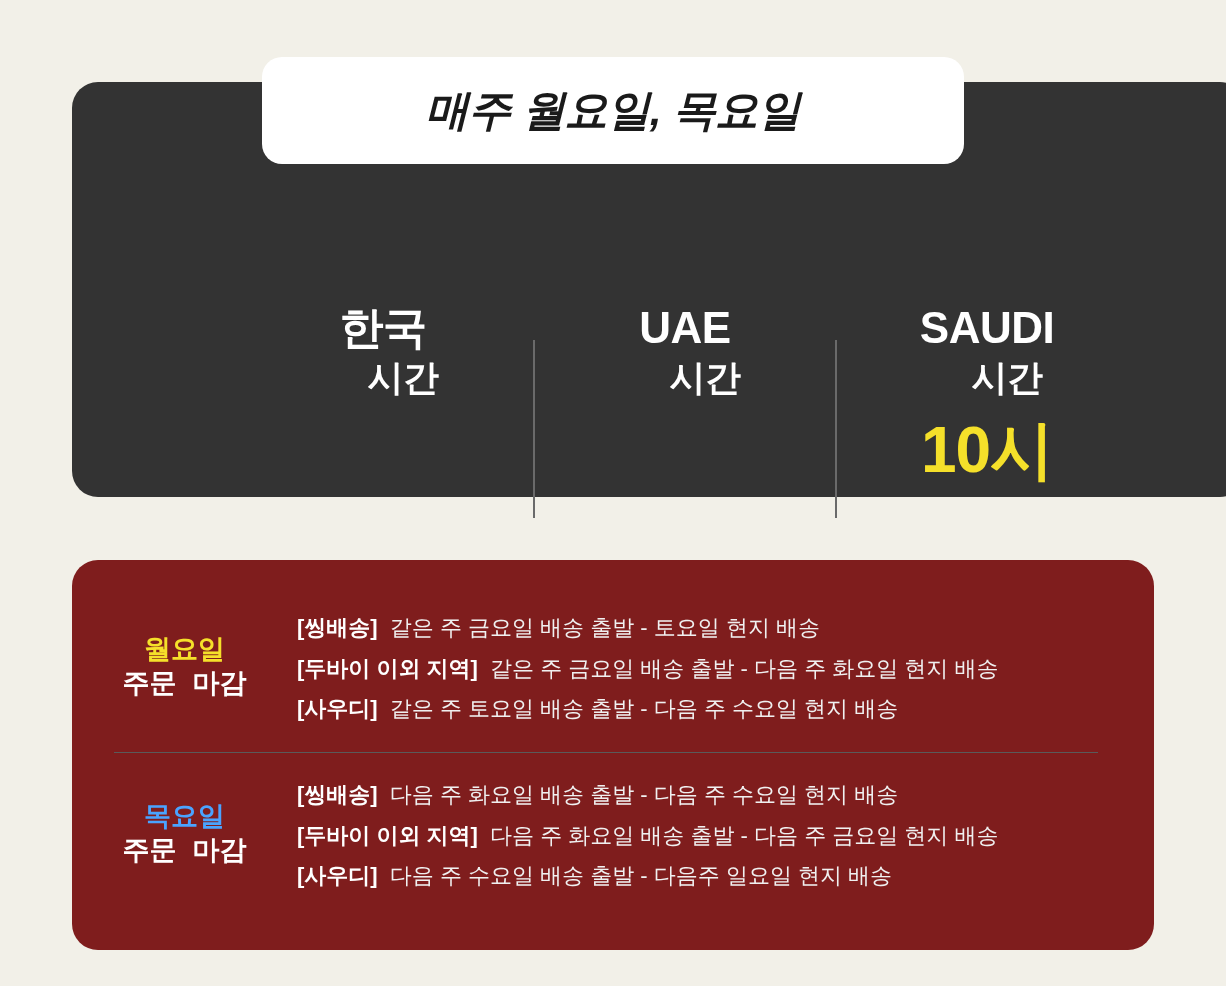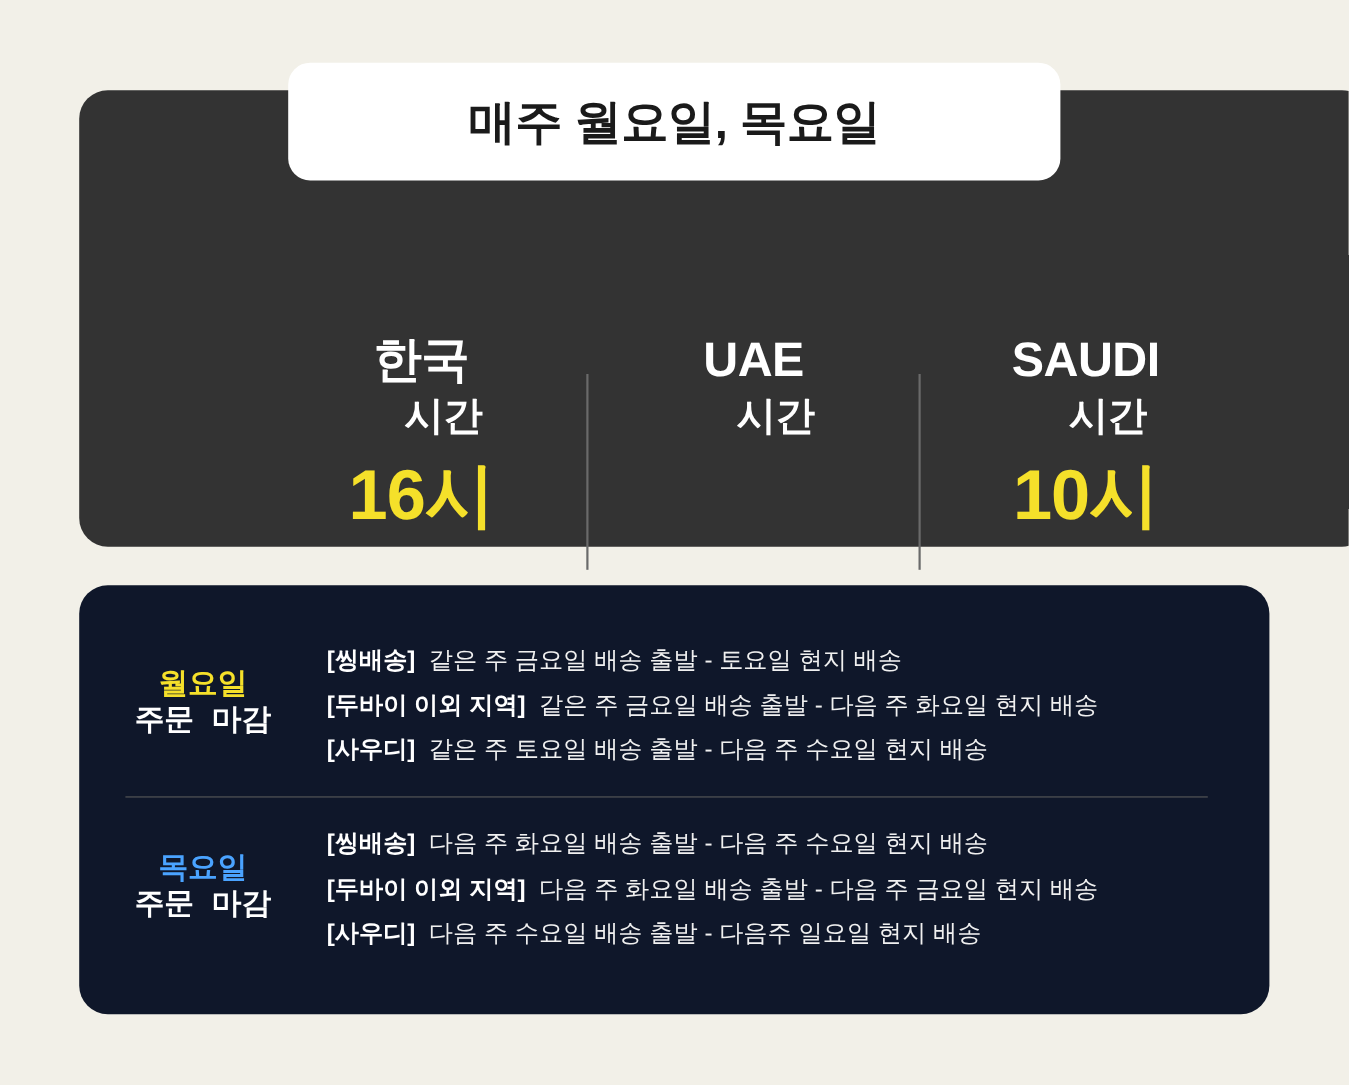--- a/index.html
+++ b/index.html
@@ -37,20 +37,21 @@
     left: 262px;
     top: 57px;
     width: 702px;
     height: 107px;
     background: #ffffff;
     border-radius: 20px;
     display: flex;
     align-items: center;
     justify-content: center;
     box-sizing: border-box;
+    font-style: italic;
   }
   .title-pill-text {
     font-size: 43px;
     font-weight: bold;
     color: #1a1a1a;
     letter-spacing: -0.5px;
     white-space: nowrap;
   }
 
   .time-row {
@@ -100,24 +101,24 @@
     height: 178px;
     background: #6a6a6a;
     margin: 58px 0 0 0;
     flex: 0 0 2px;
   }
 
   
   .cutoff-card {
     position: absolute;
     left: 72px;
-    top: 532px;
+    top: 560px;
     width: 1082px;
     height: 390px;
-    background: #0f172a;
+    background: #7f1d1d;
     border-radius: 26px;
     box-sizing: border-box;
     padding: 40px 14px 0 0;
   }
   .cutoff-block {
     display: flex;
     align-items: flex-start;
     padding: 8px 0 8px 0;
   }
   .cutoff-left {
@@ -169,21 +170,20 @@
 <body>
 
 <div class="page">
 
   <div class="time-card">
     <div class="time-row">
 
       <div class="time-col">
         <div class="time-region">한국</div>
         <div class="time-label">시간</div>
-        <div class="time-value">16시</div>
       </div>
 
       <div class="v-divider"></div>
 
       <div class="time-col">
         <div class="time-region">UAE</div>
         <div class="time-label">시간</div>
       </div>
 
       <div class="v-divider"></div>

